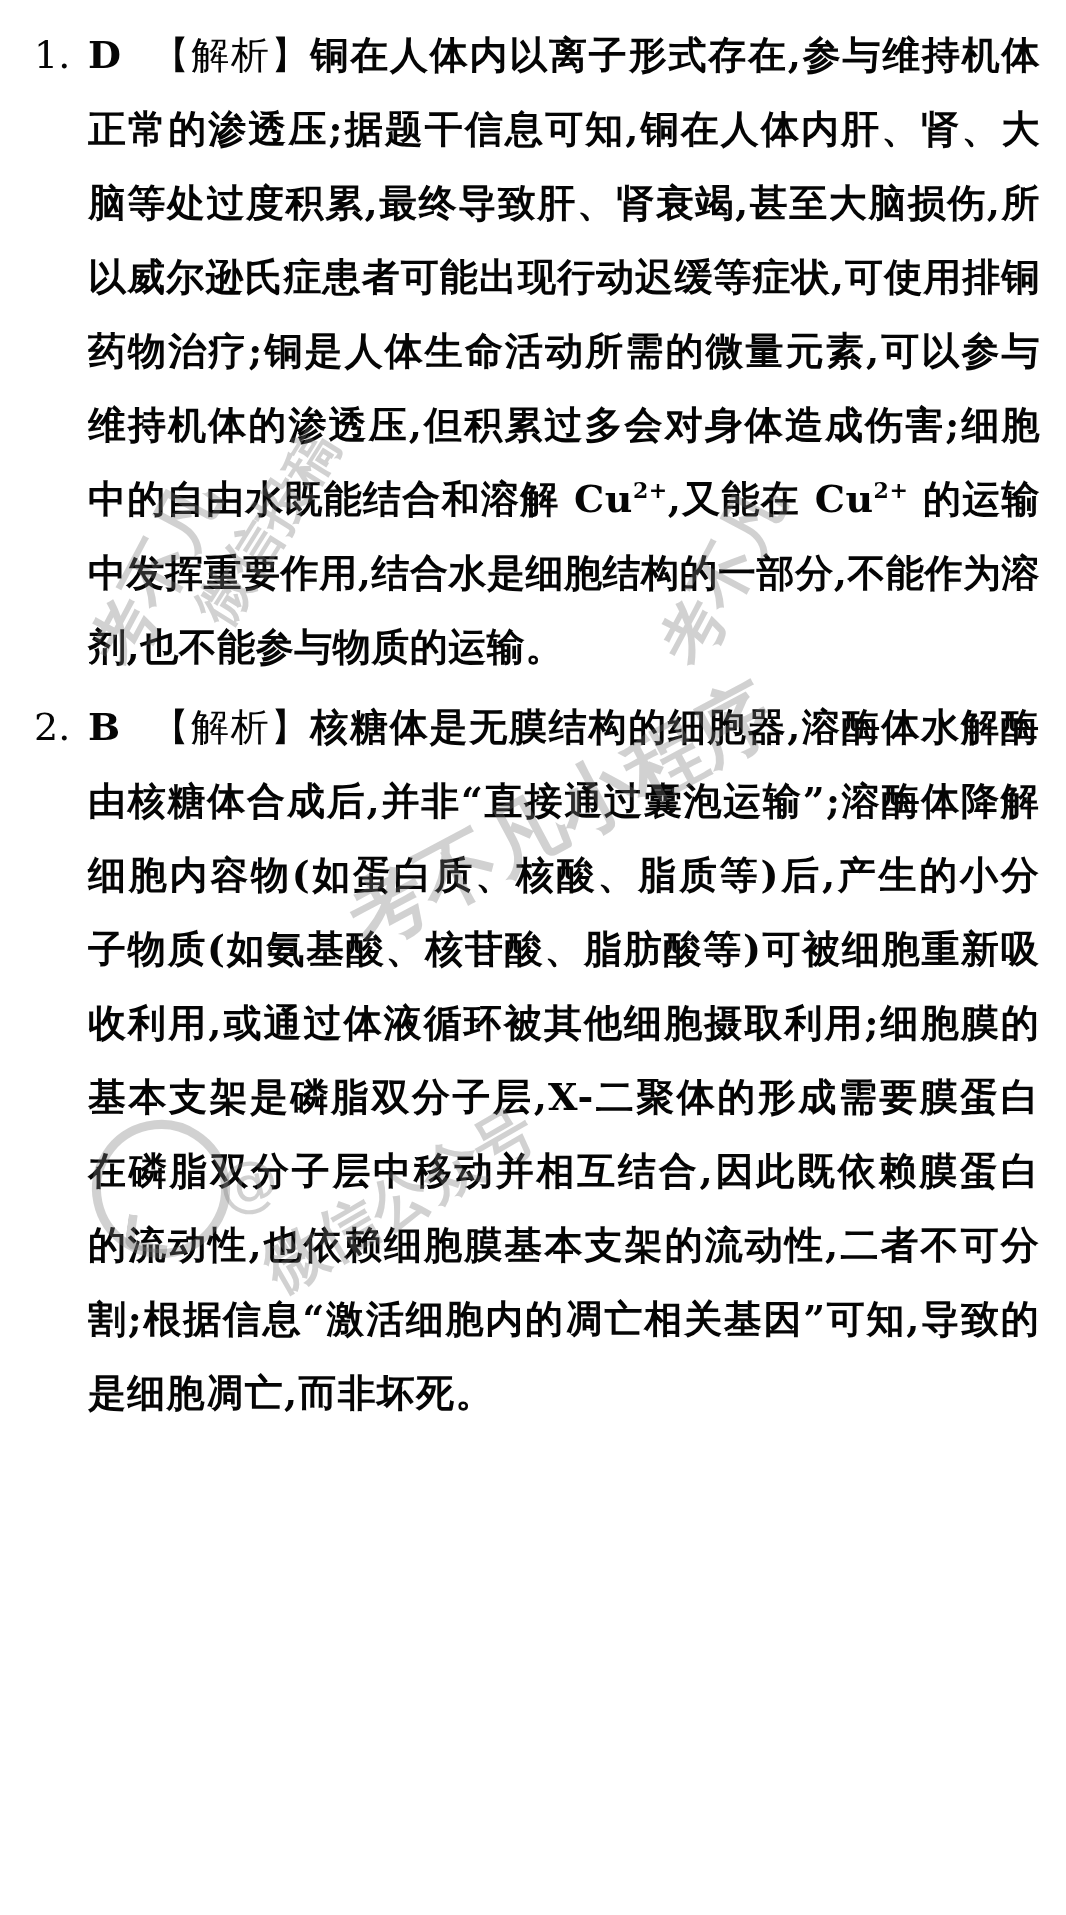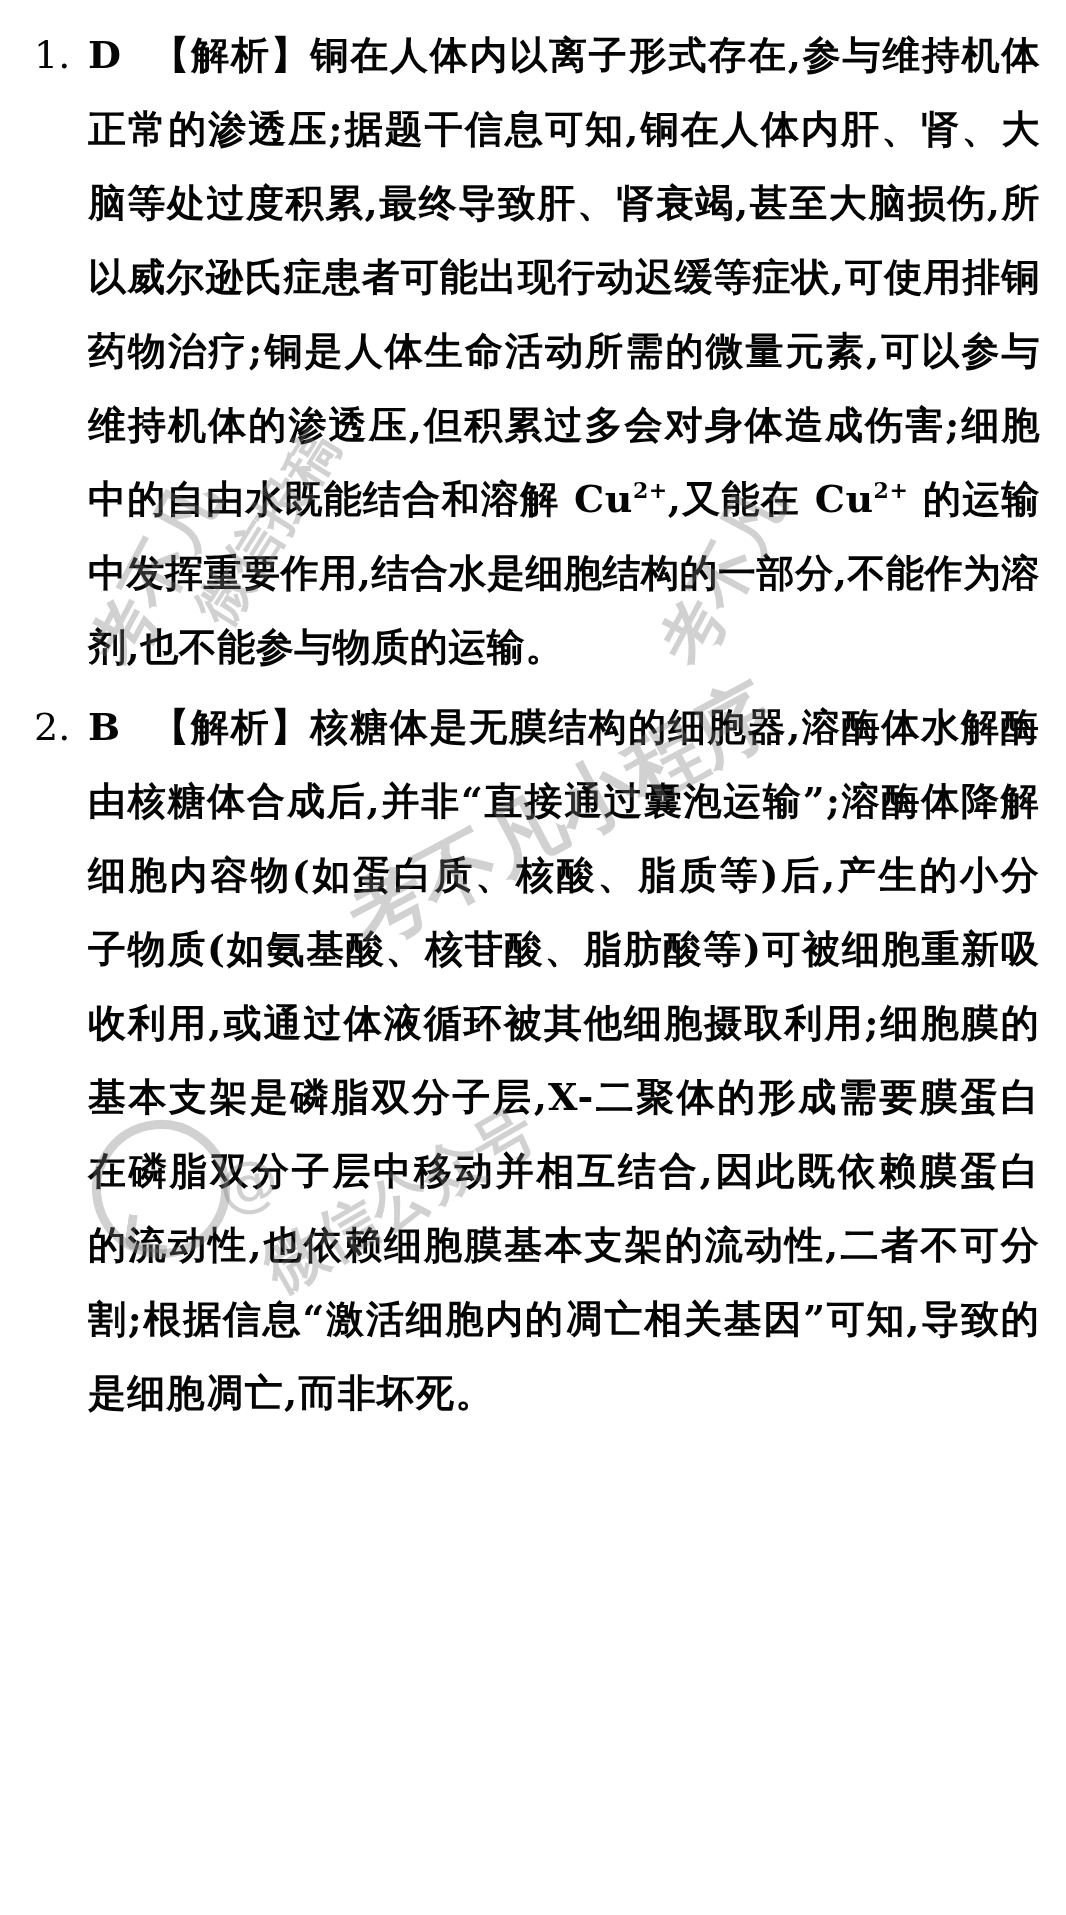--- a/index.html
+++ b/index.html
@@ -54,21 +54,21 @@
     font-weight: 600;
   }
   .para.q2 {
     letter-spacing: 1.2px;
   }
   .choice {
     font-weight: 600;
     font-family: "DejaVu Serif", serif;
   }
   .tag {
-    font-weight: 700;
+    font-weight: 400;
   }
   .sup {
     font-size: 0.58em;
     vertical-align: super;
     line-height: 0;
   }
   .latin {
     font-family: "DejaVu Serif", serif;
   }
 

